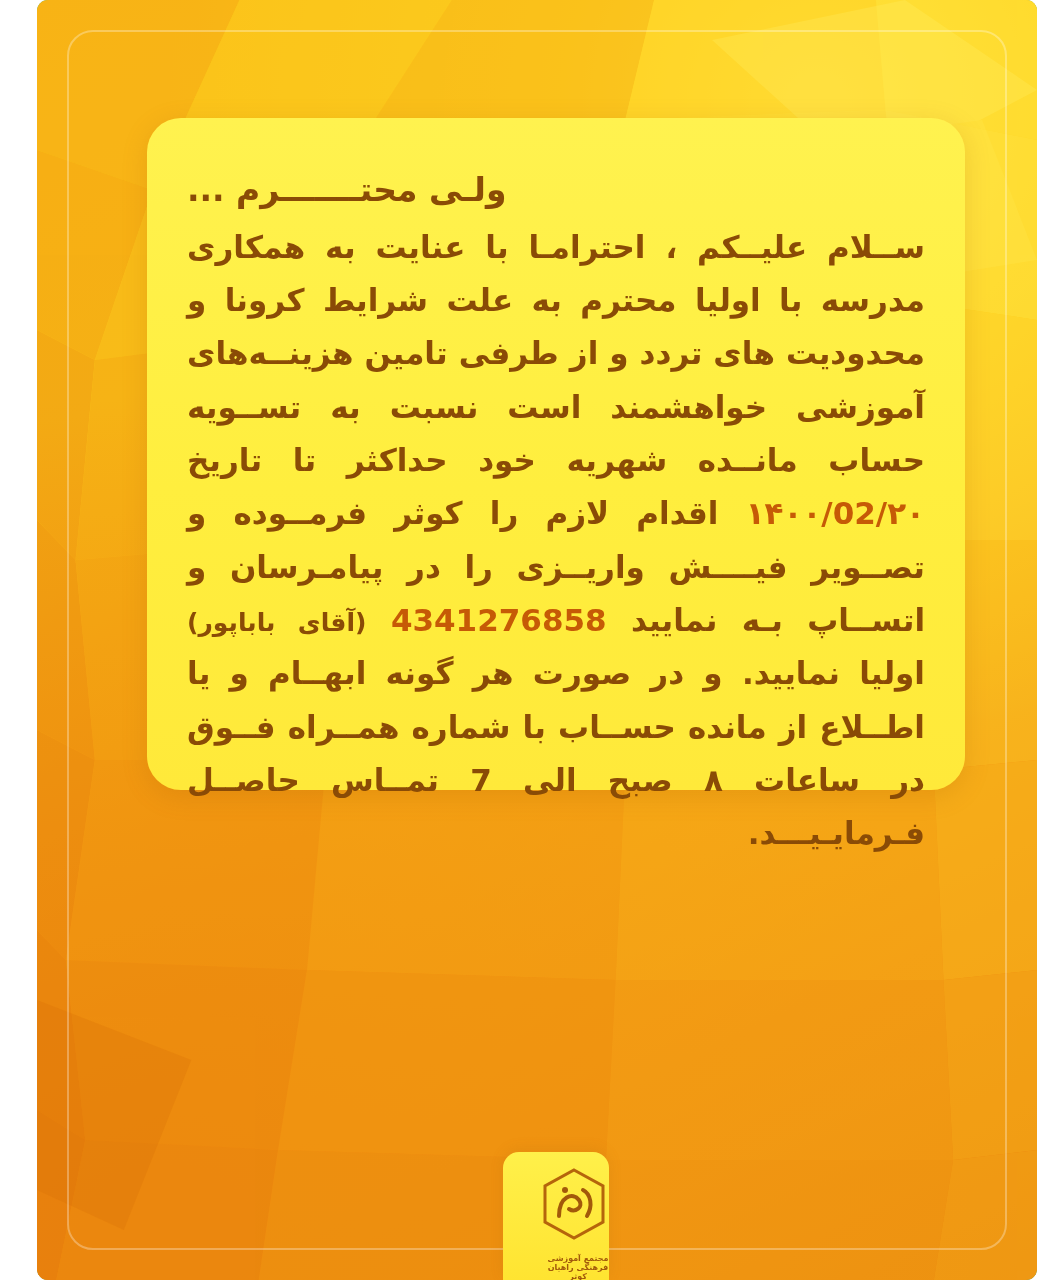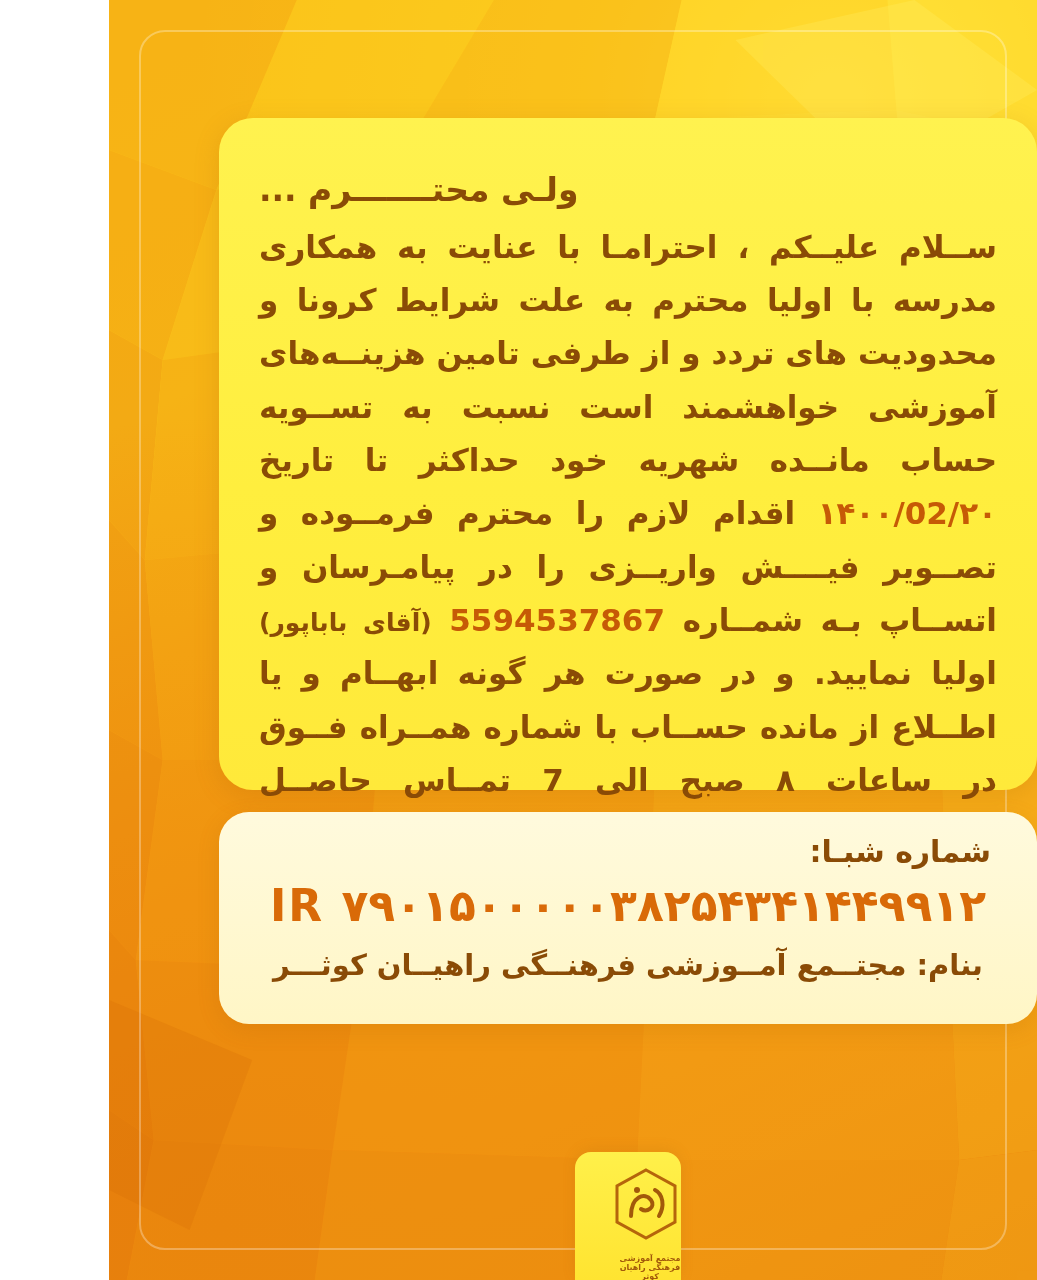--- a/index.html
+++ b/index.html
@@ -2,25 +2,26 @@
 <html lang="fa" dir="rtl"><head>
 <meta charset="utf-8">
 <style>
   html, body {
     margin: 0;
     padding: 0;
     background: #fff;
   }
   .poster {
     position: relative;
-    width: 928px;
+    width: 1000px;
     height: 1280px;
     overflow: hidden;
     font-family: "DejaVu Sans", sans-serif;
     background: #14b8a6;
+    border-radius: 11px;
   }
   
   .bg-base {
     position: absolute;
     inset: 0;
     background:
       radial-gradient(circle at 78% 8%, #ffe23a 0%, #ffd21f 18%, rgba(255,210,31,0) 46%),
       radial-gradient(circle at 12% 96%, #f08a10 0%, rgba(240,138,16,0) 55%),
       linear-gradient(155deg, #fbbf17 0%, #f9c41a 25%, #f6a415 55%, #f08f12 78%, #e8820e 100%);
   }
@@ -215,38 +216,33 @@
 
   <div class="card-main">
     <div class="body-text">
       <span class="lead">ولـی محتـــــــرم ...</span>
       <span>ســلام علیــکم ، احترامـا با عنایت به همکاری مدرسه</span>
       <span>با اولیا محترم به علت شرایط کرونا و محدودیت های تردد</span>
       <span>و از طرفی تامین هزینــه‌های آموزشی خواهشمند است</span>
       <span>نسبت به تســویه حساب مانــده شهریه خود حداکثر</span>
       <span>تا تاریخ</span>
       <span class="date">۱۴۰۰/02/۲۰</span>
-      <span>اقدام لازم را محترم فرمــوده</span>
+      <span>اقدام لازم را کوثر فرمــوده</span>
       <span>و تصــویر فیــــش واریــزی را در پیامـرسان و اتســاپ</span>
-      <span>بـه شمــاره</span>
-      <span class="phone">5594537867</span>
+      <span>بـه نمایید</span>
+      <span class="phone">4341276858</span>
       <span class="paren">(آقای باباپور)</span>
       <span>اولیا نمایید.</span>
       <span>و در صورت هر گونه ابهــام و یا اطــلاع از مانده حســاب</span>
       <span>با شماره همــراه فــوق در ساعات ۸ صبح الی</span>
       <span>7</span>
       <span>تمــاس حاصــل فـرمایـیـــد.</span>
     </div>
   </div>
 
-  <div class="card-sheba">
-    <div class="sheba-label">شماره شبـا:</div>
-    <div class="sheba-number">IR ۷۹۰۱۵۰۰۰۰۰۳۸۲۵۴۳۴۱۴۴۹۹۱۲</div>
-    <div class="sheba-owner">بنام: مجتــمع آمــوزشی فرهنــگی راهیــان کوثـــر</div>
-  </div>
 
   <div class="logo-box">
     <div class="logo-inner">
       <span class="logo-mark">
         <svg width="70" height="82" viewBox="0 0 70 82" xmlns="http://www.w3.org/2000/svg">
           <polygon points="35,4 64,20 64,56 35,72 6,56 6,20" fill="none" stroke="#b5650b" stroke-width="3"></polygon>
           <path d="M20 50 C20 30, 34 26, 40 34 C45 41, 36 47, 30 43" fill="none" stroke="#a2590a" stroke-width="4" stroke-linecap="round"></path>
           <path d="M44 24 C52 28, 54 40, 48 50" fill="none" stroke="#a2590a" stroke-width="4" stroke-linecap="round"></path>
           <circle cx="26" cy="24" r="3" fill="#a2590a"></circle>
         </svg>

